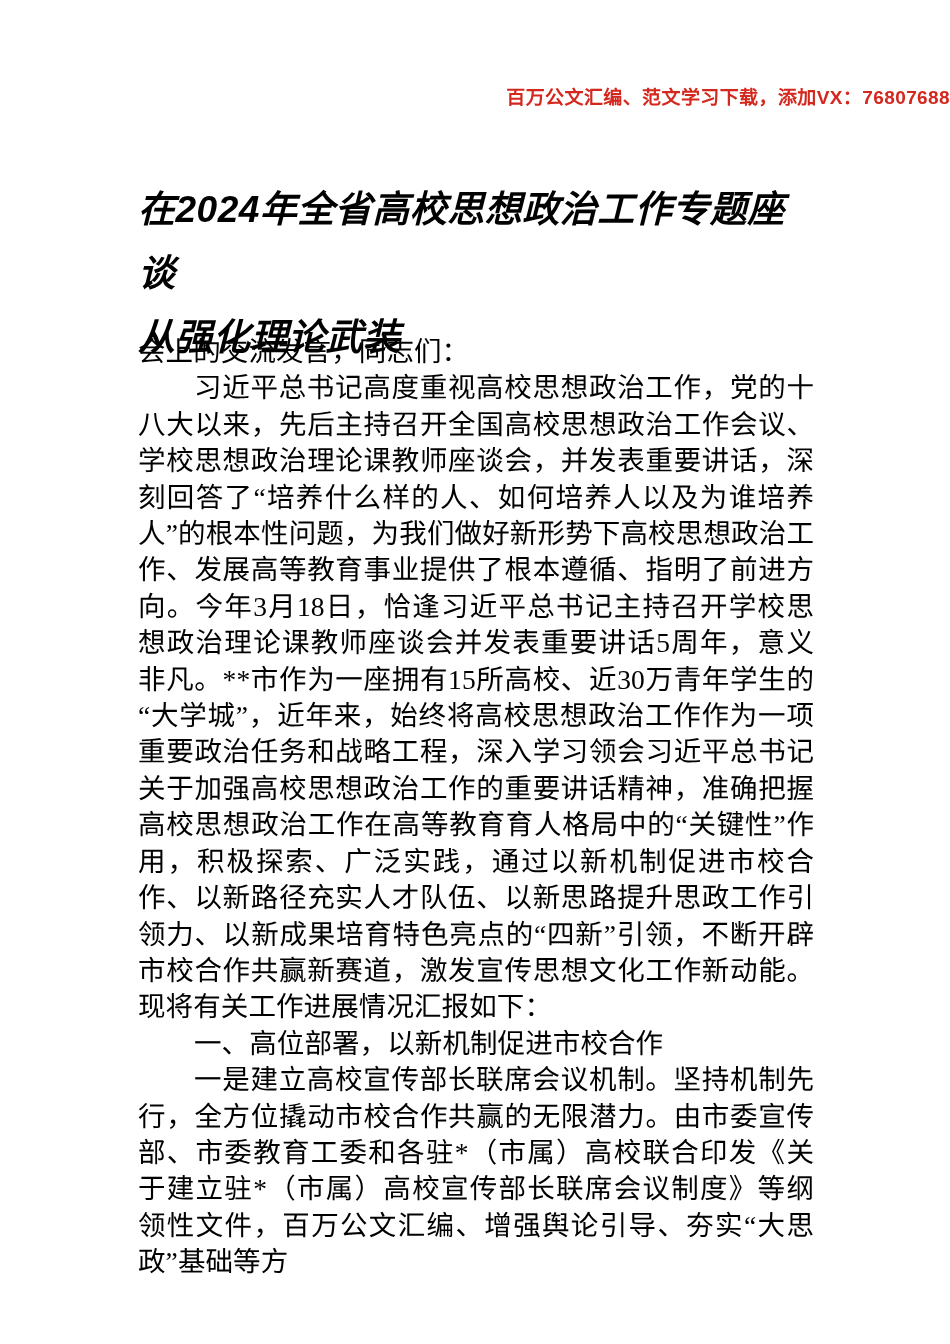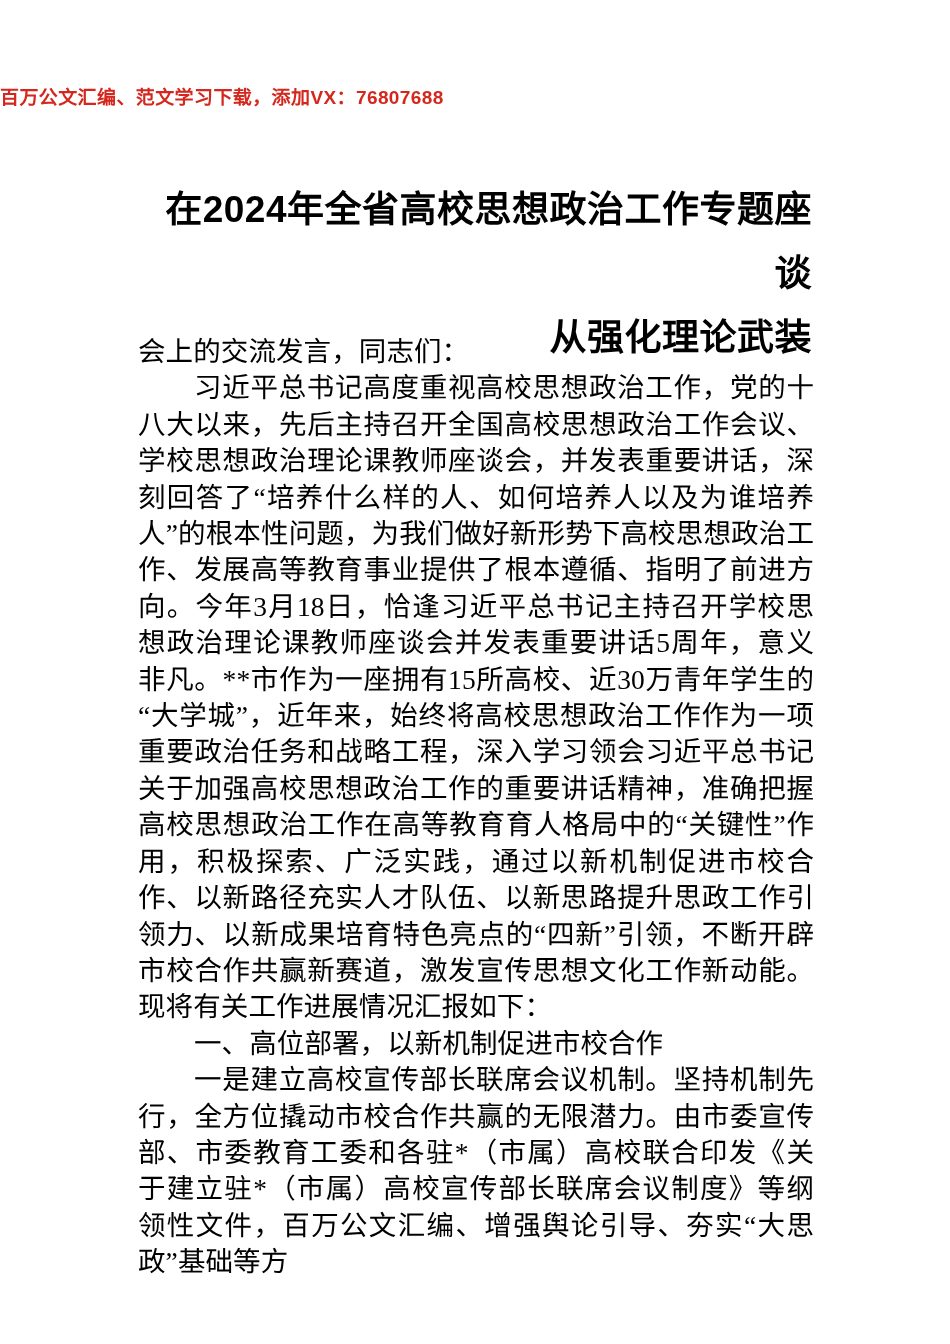--- a/index.html
+++ b/index.html
@@ -24,40 +24,41 @@
     box-sizing: border-box;
     background: #ffffff;
   }
 
   
   .promo-header {
     position: absolute;
     top: 82px;
     left: 0;
     width: 950px;
-    text-align: left;
+    text-align: right;
     font-size: 19px;
     font-weight: 700;
     letter-spacing: 0.4px;
     color: #d4271d;
     white-space: nowrap;
   }
 
   
   .doc-title {
     position: absolute;
     top: 178px;
     left: 138px;
     width: 674px;
-    text-align: right;
+    text-align: left;
     font-size: 37px;
     font-weight: 700;
     line-height: 64px;
     letter-spacing: 0.5px;
     color: #000000;
+    font-style: italic;
   }
 
   
   .body-block {
     position: absolute;
     top: 334px;
     left: 138px;
     width: 676px;
   }
 

